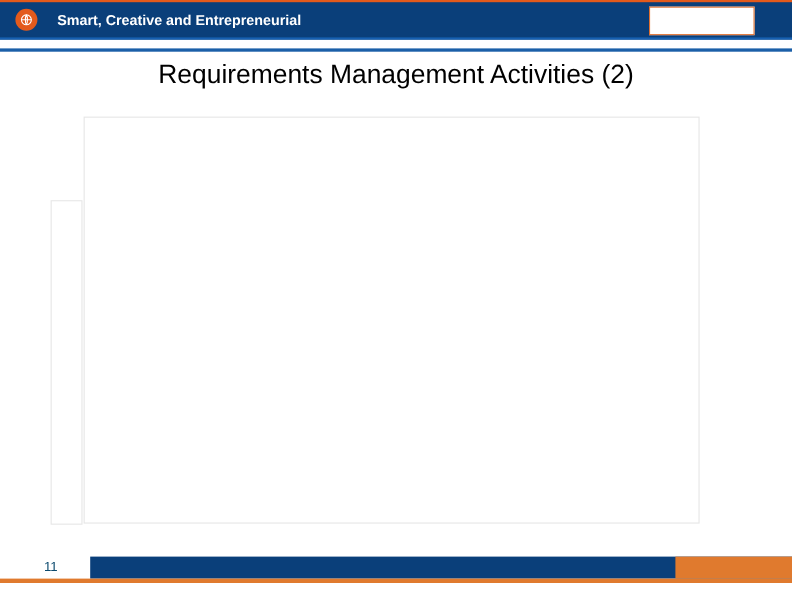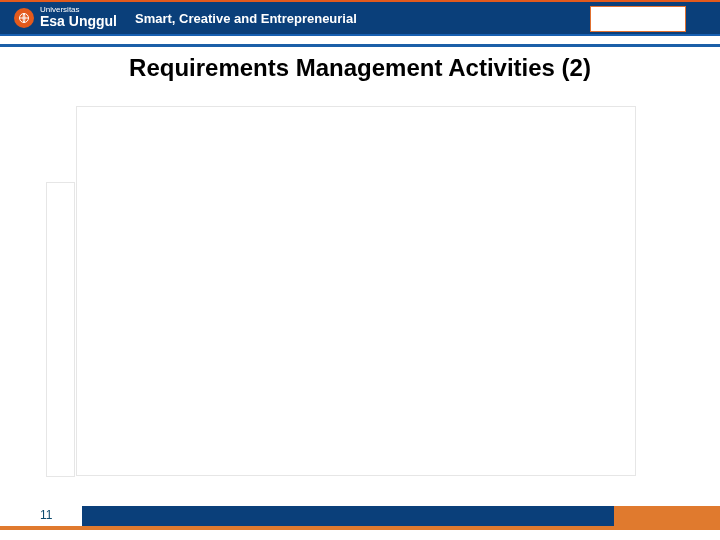--- a/index.html
+++ b/index.html
@@ -61,21 +61,21 @@
       background: #1b5fa8;
     }
 
     
     .slide-title {
       position: absolute;
       top: 54px;
       left: 0; right: 0;
       text-align: center;
       font-size: 24px;
-      font-weight: bold;
+      font-weight: normal;
       color: #000;
     }
 
     
     .content-box {
       position: absolute;
       left: 76px;
       top: 106px;
       width: 560px;
       height: 370px;
@@ -127,24 +127,20 @@
 <body>
 
 <div class="header-band">
   <div class="logo-block">
     <span class="logo-circle">
       <svg viewBox="0 0 24 24" fill="none" stroke="#fff" stroke-width="2">
         <circle cx="12" cy="12" r="9"></circle>
         <path d="M3 12h18M12 3c2.5 3 2.5 15 0 18M12 3c-2.5 3-2.5 15 0 18"></path>
       </svg>
     </span>
-    <span class="uni-name">
-      <span class="small">Universitas</span>
-      <span>Esa Unggul</span>
-    </span>
   </div>
   <span class="tagline">Smart, Creative and Entrepreneurial</span>
   <div class="header-right-box"></div>
 </div>
 
 <div class="thin-blue-line"></div>
 
 <h1 class="slide-title">Requirements Management Activities (2)</h1>
 
 <div class="content-box-inner"></div>

